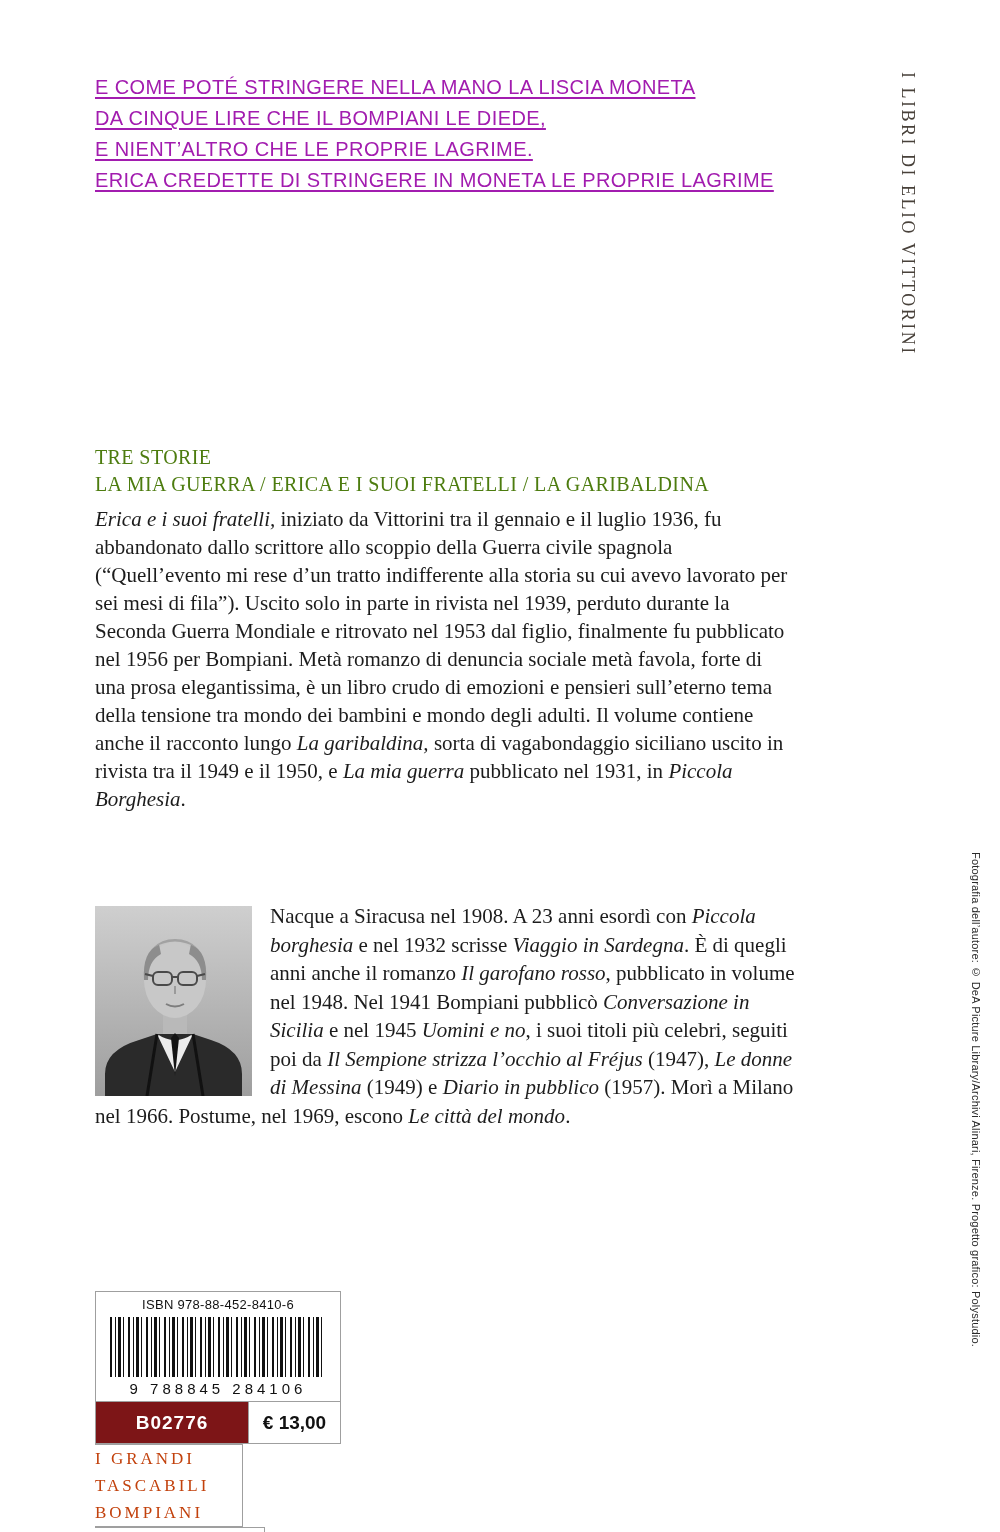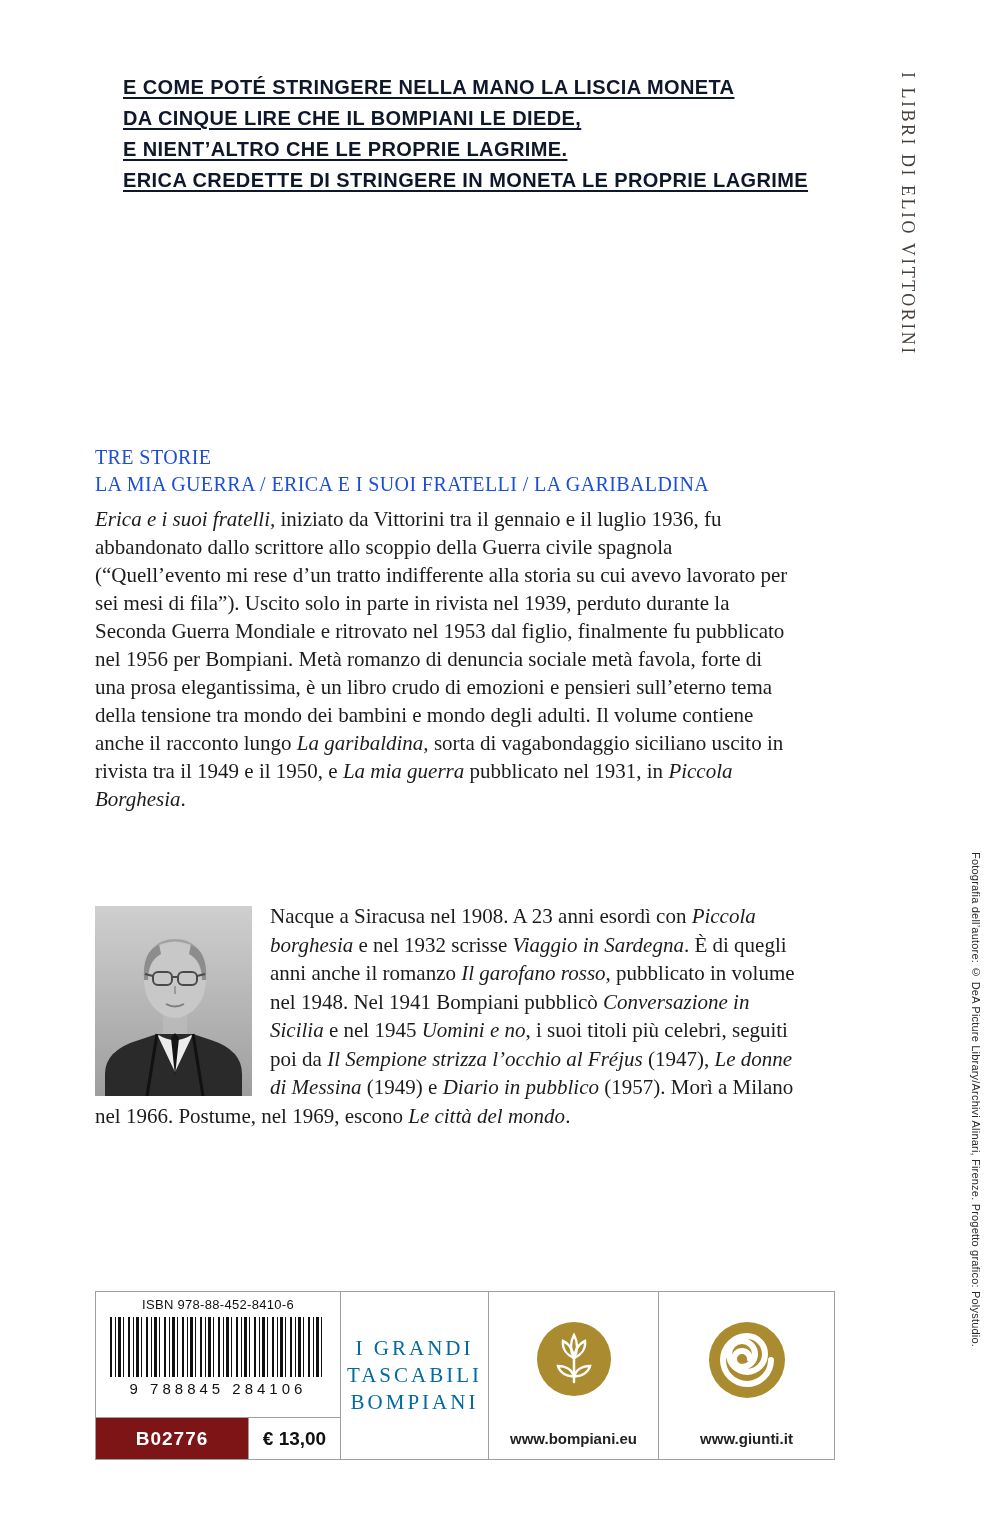--- a/index.html
+++ b/index.html
@@ -9,24 +9,23 @@
     background: #ffffff;
     font-family: "Liberation Serif", serif;
     color: #1e1e1e;
     overflow: hidden;
   }
 
   
   .quote {
     position: absolute; left: 95px; top: 72px; width: 690px;
     font-family: "Liberation Sans", sans-serif;
-    font-weight: bold; font-size: 20px; line-height: 31px;
+    font-weight: normal; font-size: 20px; line-height: 31px;
     letter-spacing: 0.4px;
-    color: #0f172a;
-    margin-left: 28px;
+    color: #a21caf;
   }
   .quote > div {
     text-decoration: underline;
     text-decoration-thickness: 2px;
     text-underline-offset: 3px;
   }
 
   
   .spine {
     position: absolute; top: 72px; right: 82px;
@@ -40,38 +39,39 @@
     writing-mode: vertical-rl;
     font-family: "Liberation Sans", sans-serif;
     font-size: 11px; letter-spacing: 0.2px;
     color: #2a2a2a;
     white-space: nowrap;
   }
 
   
   .booktext { position: absolute; left: 95px; top: 444px; width: 700px; }
   .book-title, .book-subtitle {
-    font-size: 20px; line-height: 27px; letter-spacing: 0.4px; color: #1d4ed8;
+    font-size: 20px; line-height: 27px; letter-spacing: 0.4px; color: #4d7c0f;
   }
   .description { margin-top: 7px; font-size: 21px; line-height: 28px; color: #1c1c1c; }
 
   
   .author { position: absolute; left: 95px; top: 902px; width: 706px; }
   .photo {
     float: left; width: 157px; height: 190px;
     margin: 4px 18px 4px 0;
   }
   .author-name { font-size: 20px; line-height: 28px; letter-spacing: 0.6px; color: #181818; }
   .bio { font-size: 21px; line-height: 28.5px; color: #1c1c1c; }
 
   
   .footer {
     position: absolute; left: 95px; top: 1291px; width: 872px; height: 169px;
     display: flex;
     font-family: "Liberation Sans", sans-serif;
+    flex-direction: column;
   }
   .cell { border: 1px solid #9f9f9f; box-sizing: border-box; background: #fff; }
   .cell + .cell { border-left: none; }
 
   .cell-barcode { width: 246px; display: flex; flex-direction: column; }
   .isbn-label { text-align: center; font-size: 13px; padding-top: 5px; letter-spacing: 0.3px; color: #111; }
   .barcode-bars {
     height: 60px; margin: 5px 14px 0;
     background: repeating-linear-gradient(90deg,
       #111 0px, #111 2px, #fff 2px, #fff 5px,
@@ -87,23 +87,23 @@
     display: flex; align-items: center; justify-content: center;
   }
   .price {
     flex: 1; border-left: 1px solid #9f9f9f; color: #111;
     font-weight: bold; font-size: 19px;
     display: flex; align-items: center; justify-content: center;
   }
 
   .cell-imprint {
     width: 148px;
-    display: flex; flex-direction: column; justify-content: center; align-items: center;
+    display: flex; flex-direction: column; justify-content: center; align-items: flex-start;
     font-family: "Liberation Serif", serif;
-    font-size: 21px; letter-spacing: 3px; line-height: 27px; color: #0369a1;
+    font-size: 17px; letter-spacing: 3px; line-height: 27px; color: #c2410c;
     text-align: center;
   }
 
   .cell-logo {
     width: 170px;
     display: flex; flex-direction: column; align-items: center; justify-content: space-between;
     padding: 30px 0 12px;
   }
   .cell-logo.last { width: 176px; }
   .logo-url { font-weight: bold; font-size: 15px; color: #222; }

